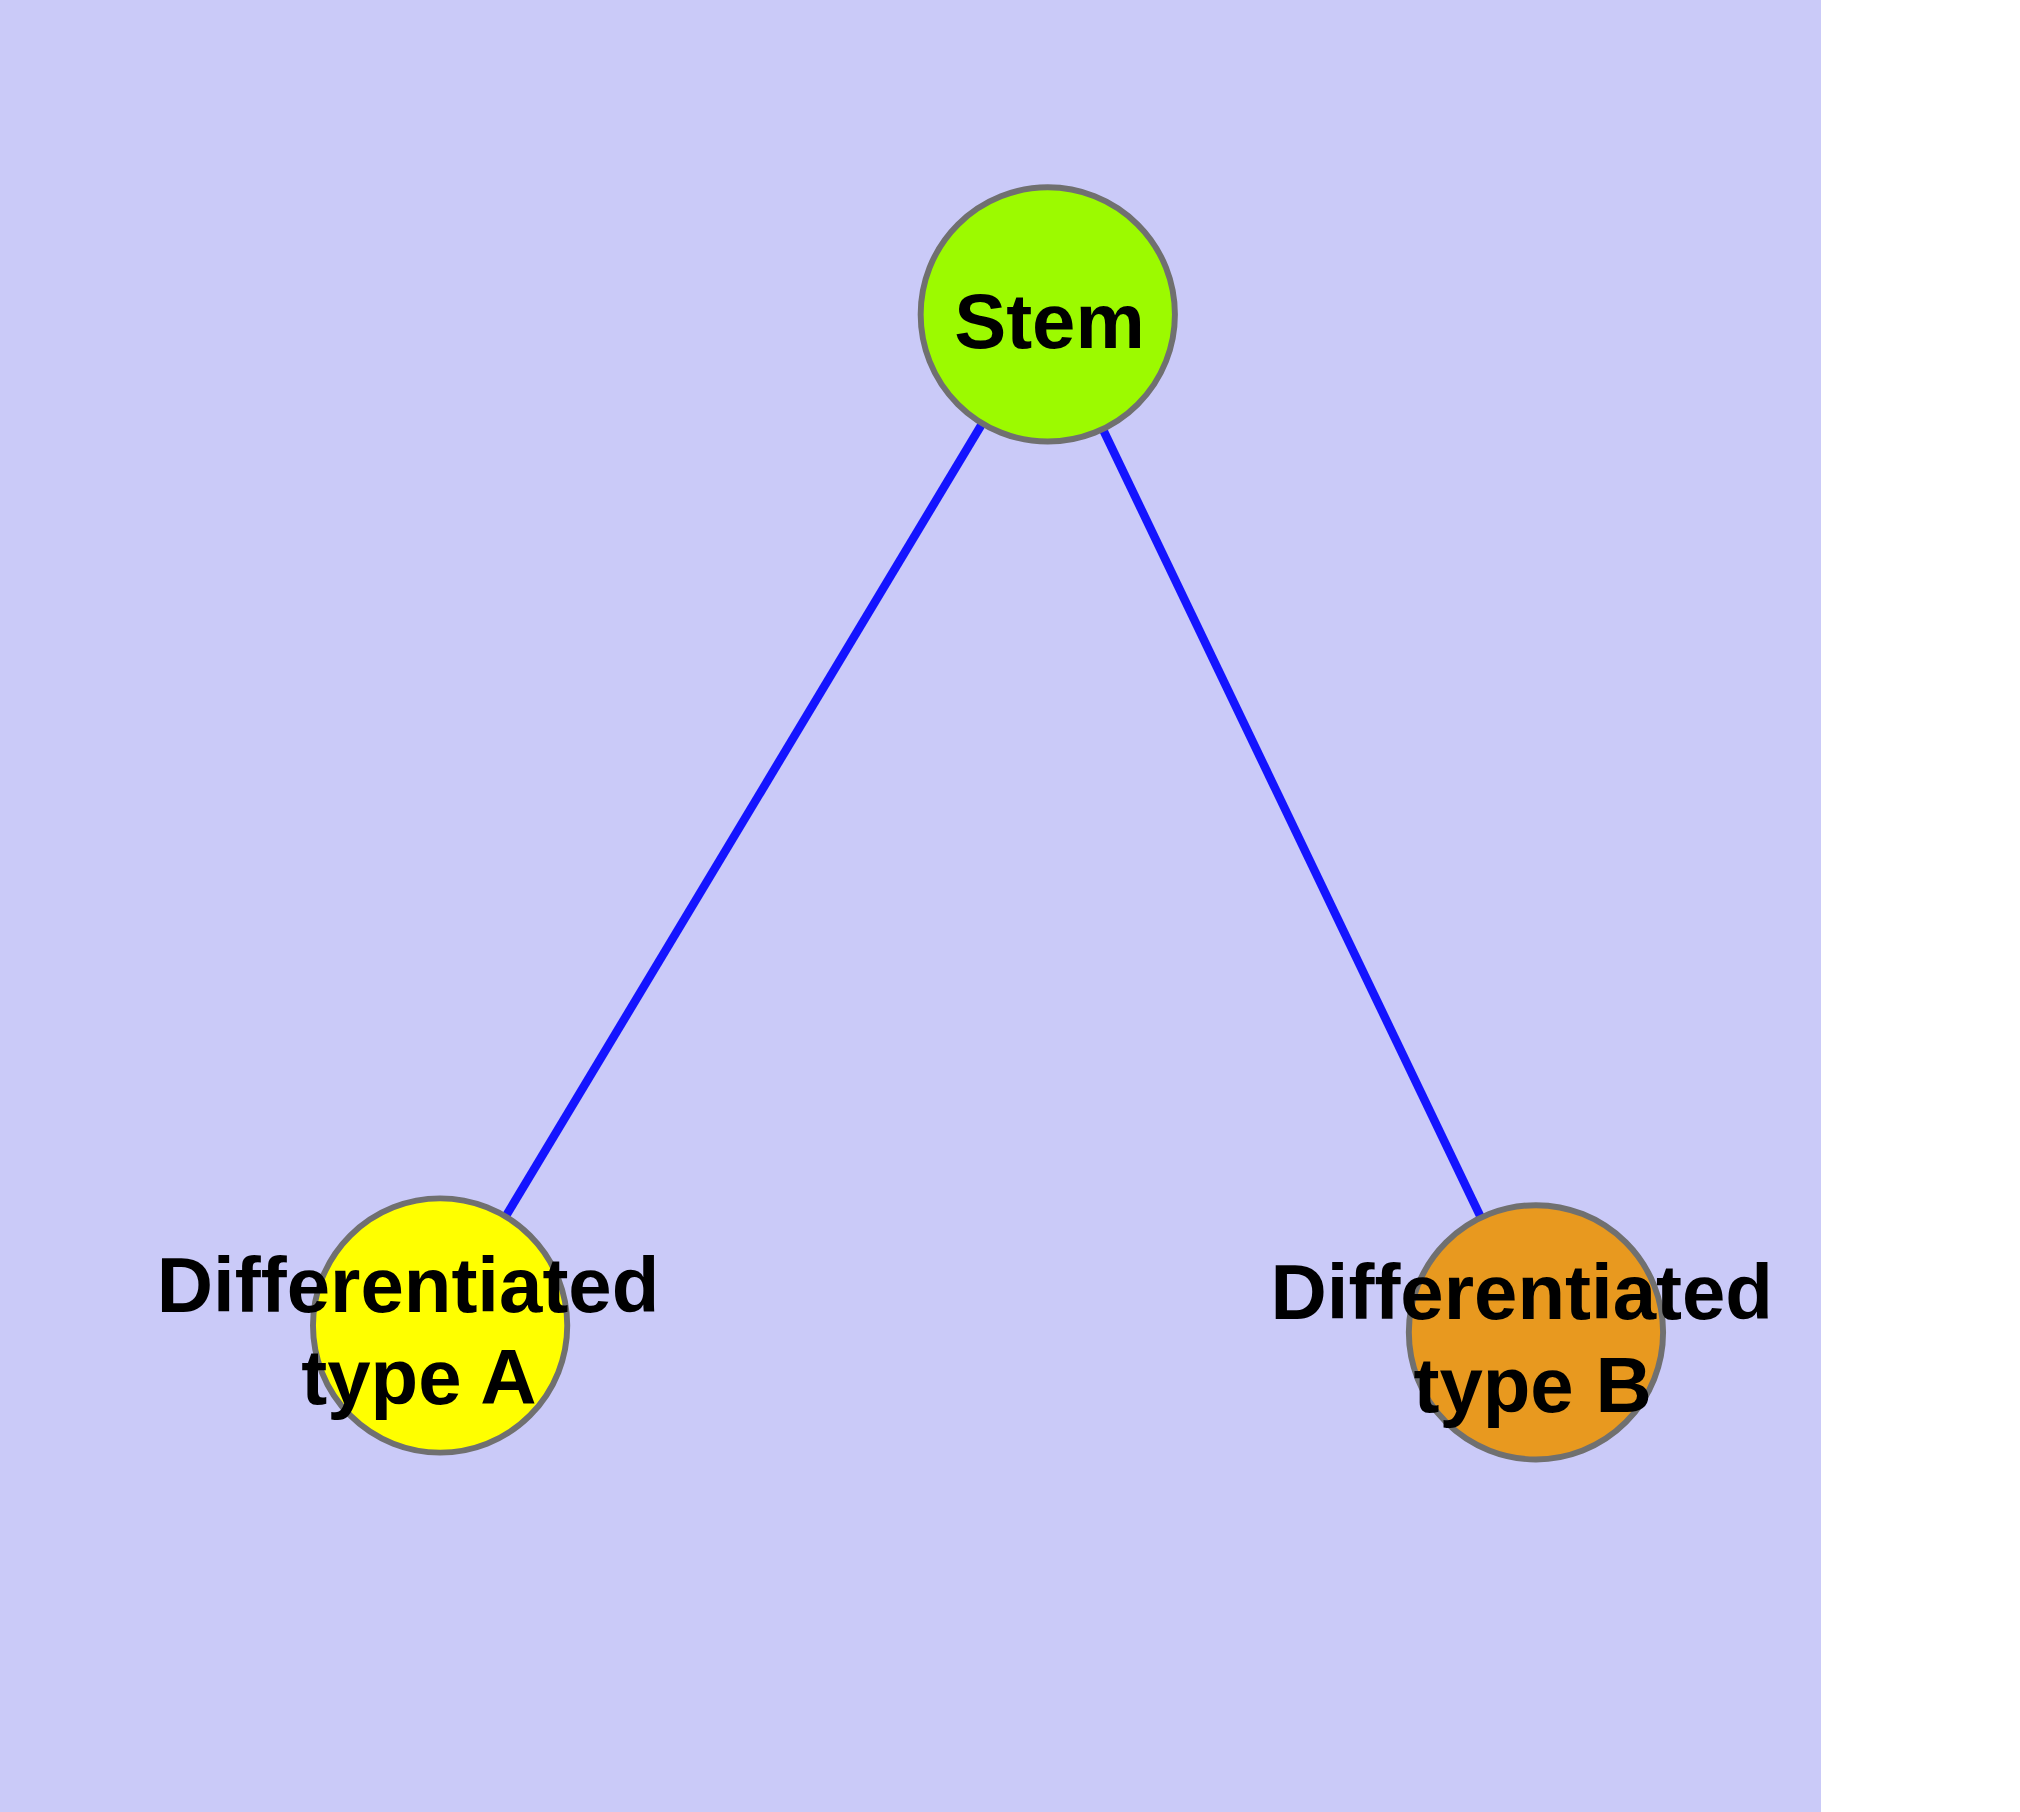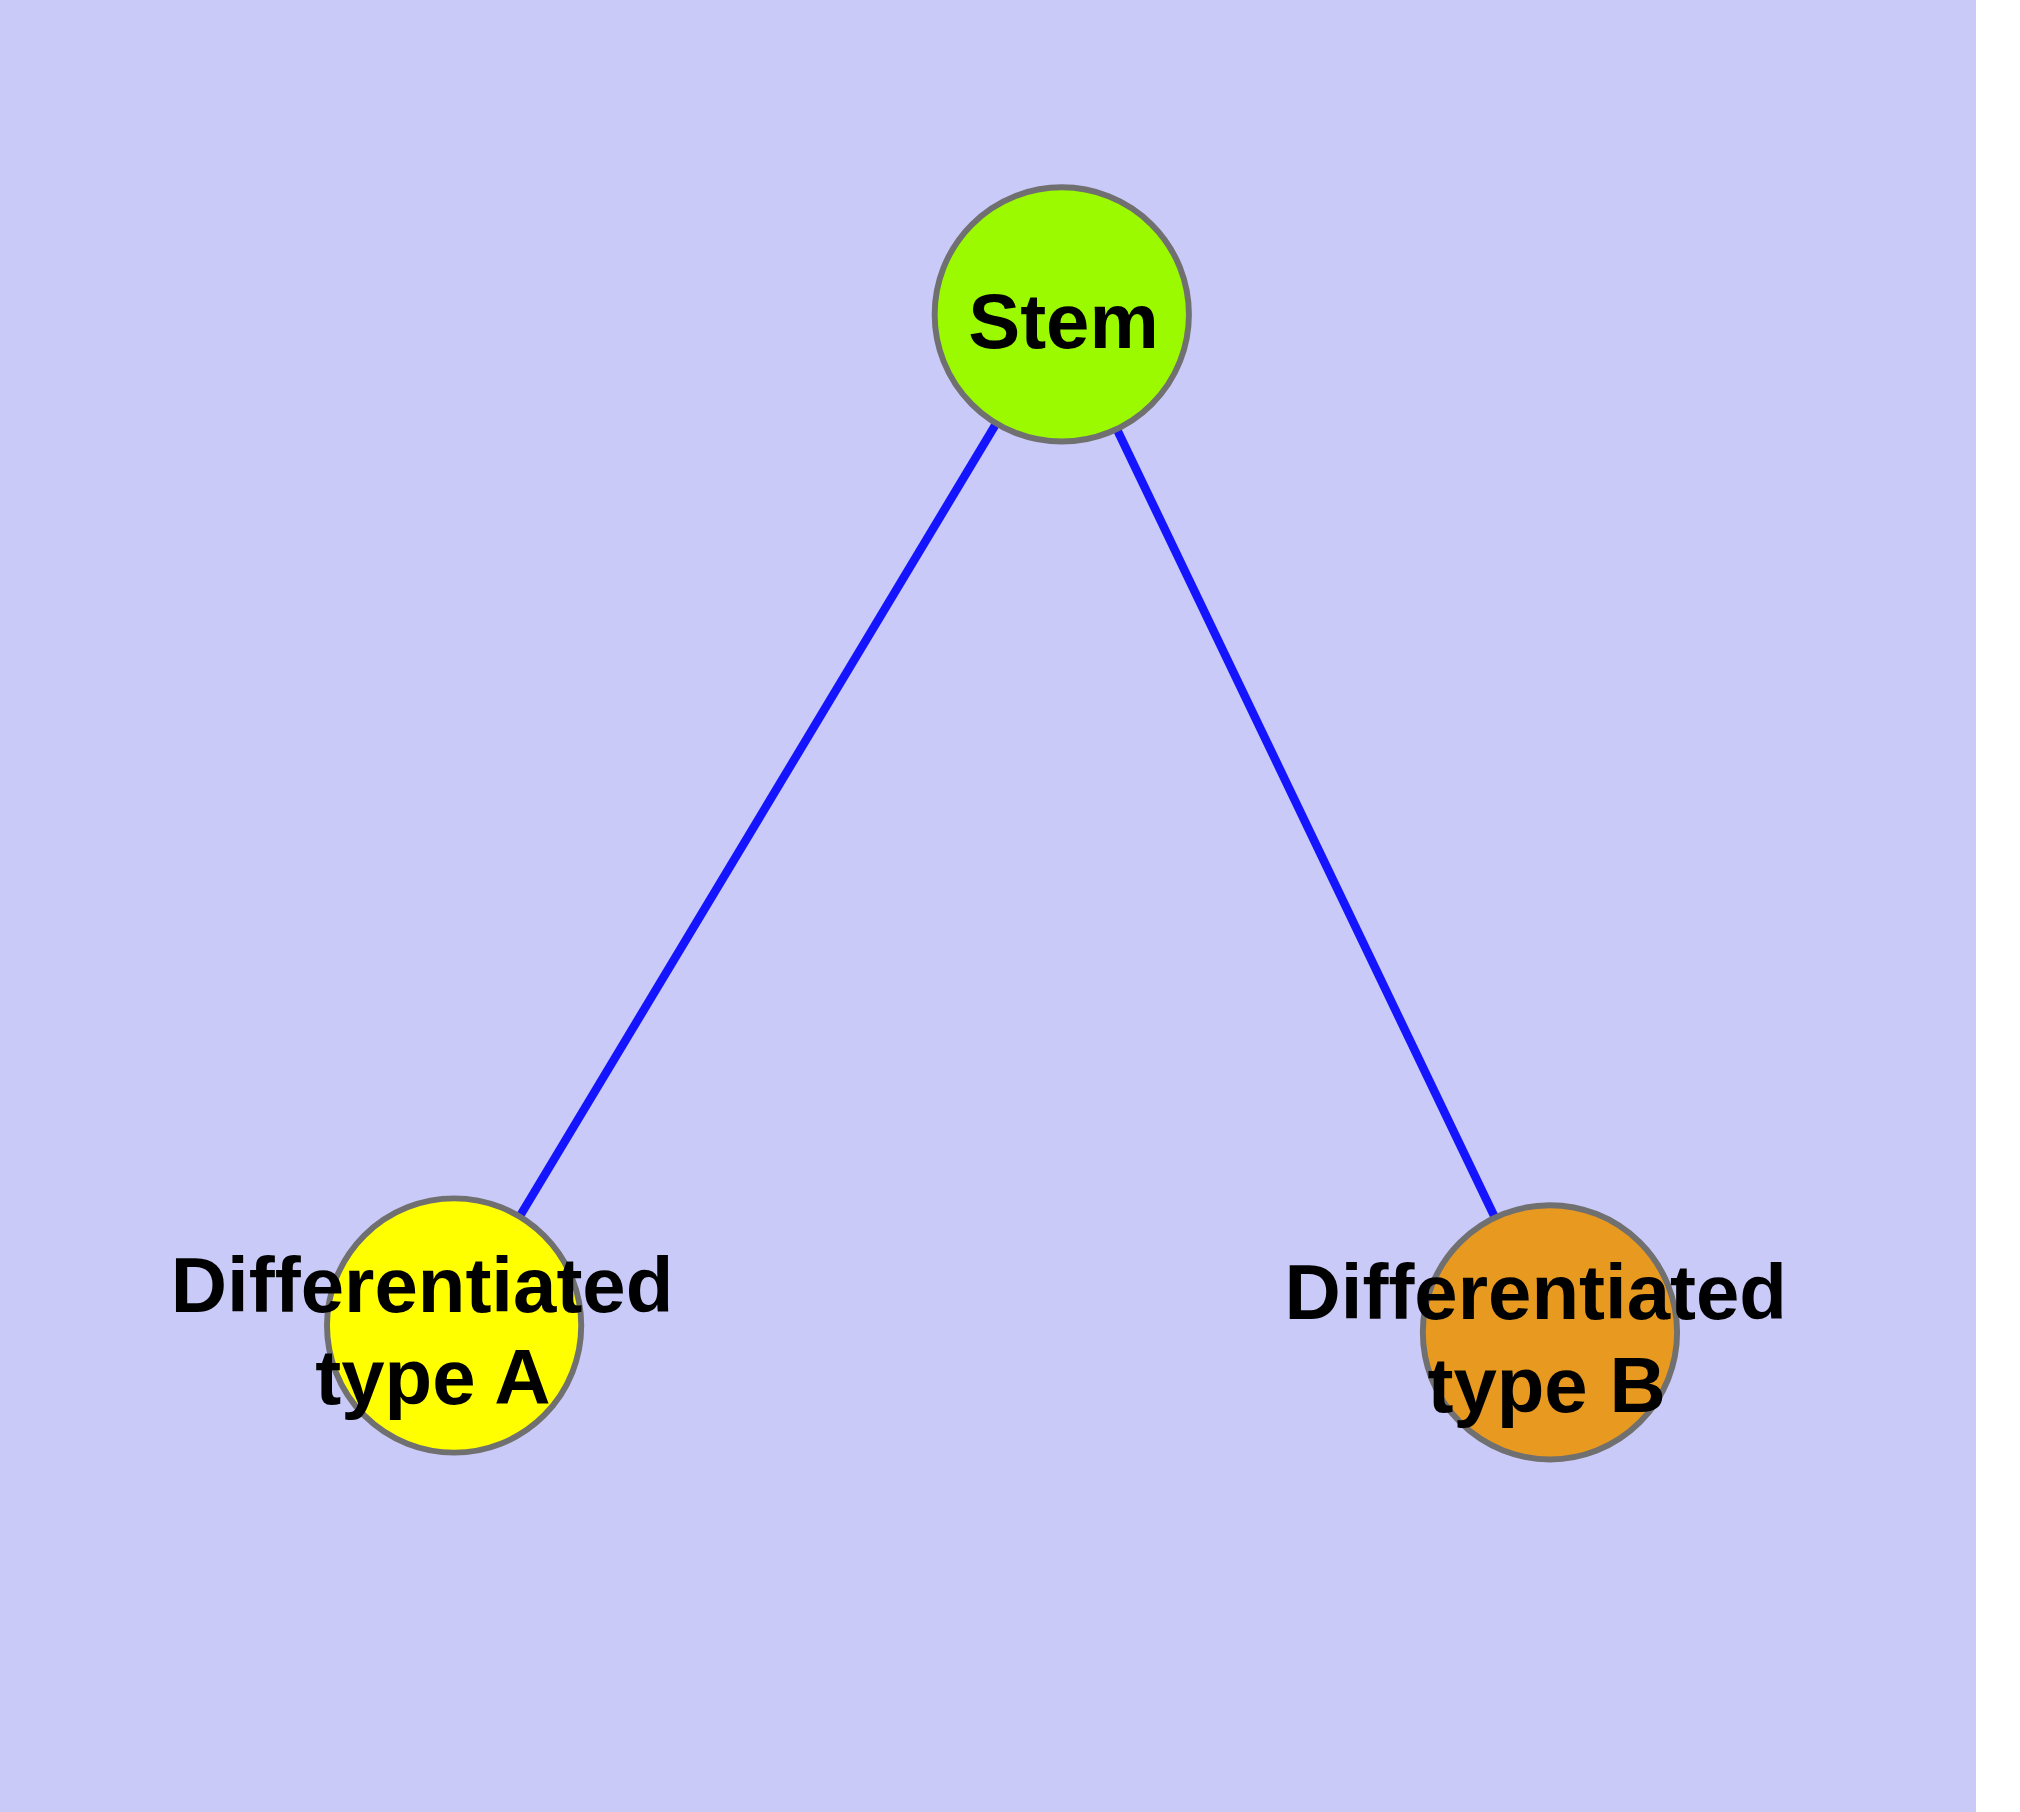--- a/index.html
+++ b/index.html
@@ -1,26 +1,25 @@
 <!DOCTYPE html>
 <html style="--background: #CACAF8; --edge: #1414FF; --node_border: #707070; --label_text: #000000;font-size:13.6px"><head>
 <meta charset="utf-8">
 <style>
   html, body {
     margin: 0;
     padding: 0;
   }
   .canvas {
     position: relative;
-    width: 1962px;
+    width: 1821px;
     height: 1812px;
     background: var(--background, #CACAF8);
     overflow: hidden;
     font-family: "Liberation Sans", sans-serif;
-    padding-left: 14px;
   }
   .graph-svg {
     display: block;
     width: 2021px;
     height: 1812px;
   }
   .edge {
     stroke: var(--edge, #1414FF);
     stroke-width: 10;
     fill: none;

